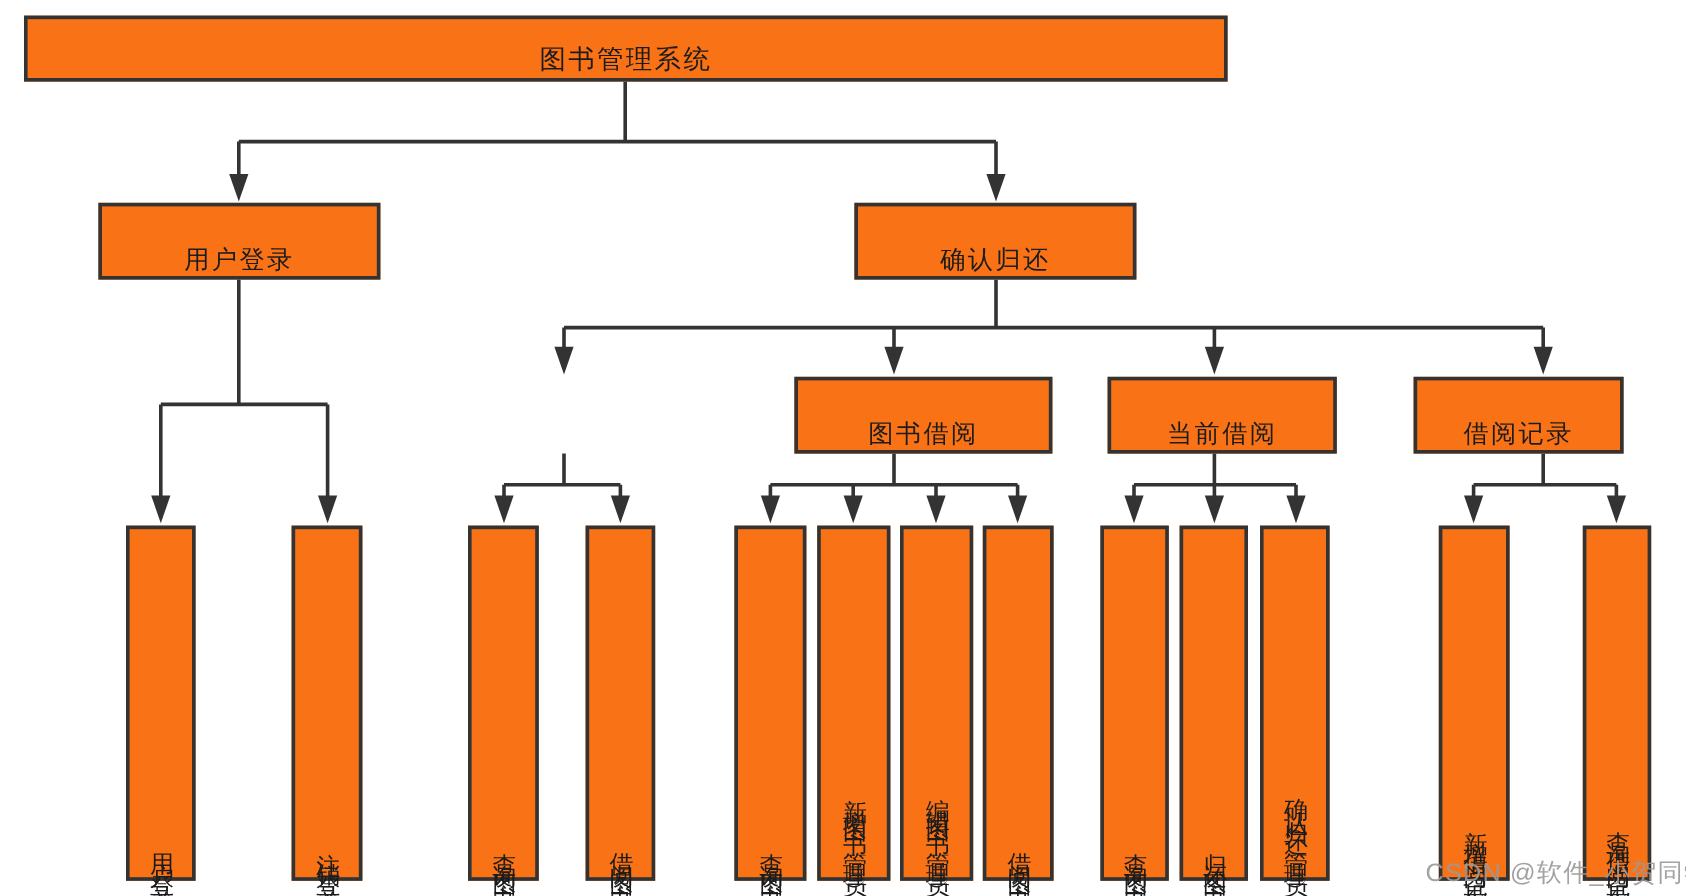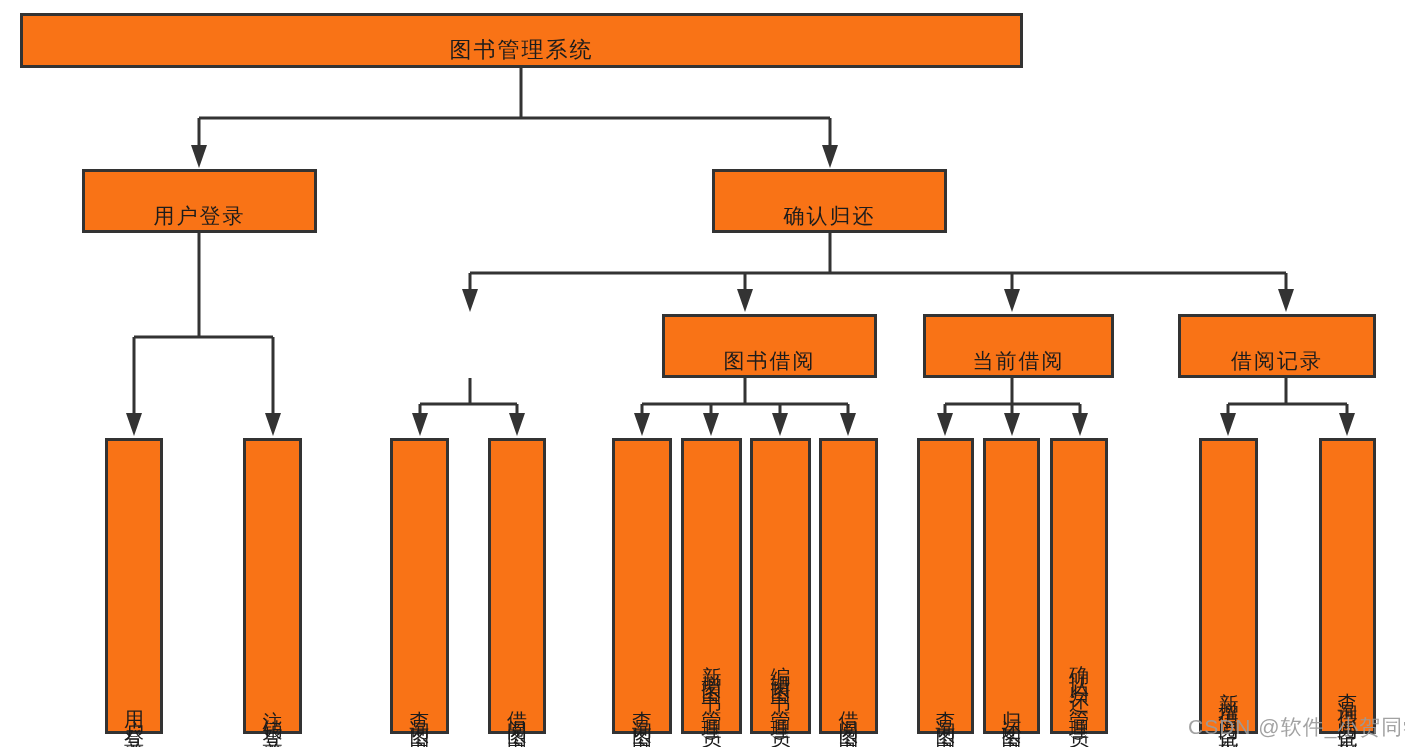--- a/index.html
+++ b/index.html
@@ -112,21 +112,21 @@
   <div class="node hbox" style="left:712px; top:169px; width:235px; height:64px;">
     <span>确认归还</span>
   </div>
 
   <div class="node hbox" style="left:662px; top:314px; width:215px; height:64px;">
     <span>图书借阅</span>
   </div>
   <div class="node hbox" style="left:904px; top:314px; width:191px; height:64px;margin-left:19px;">
     <span>当前借阅</span>
   </div>
-  <div class="node hbox" style="left:1178px; top:314px; width:198px; height:64px;">
+  <div class="node hbox" style="left:1178px; top:314px; width:175px; height:64px;">
     <span>借阅记录</span>
   </div>
 
   <div class="node vbox" style="left:105px; top:438px; width:58px; height:296px;">
     <span>用户登录</span>
   </div>
   <div class="node vbox" style="left:243px; top:438px; width:59px; height:296px;">
     <span>注销登录</span>
   </div>
 

